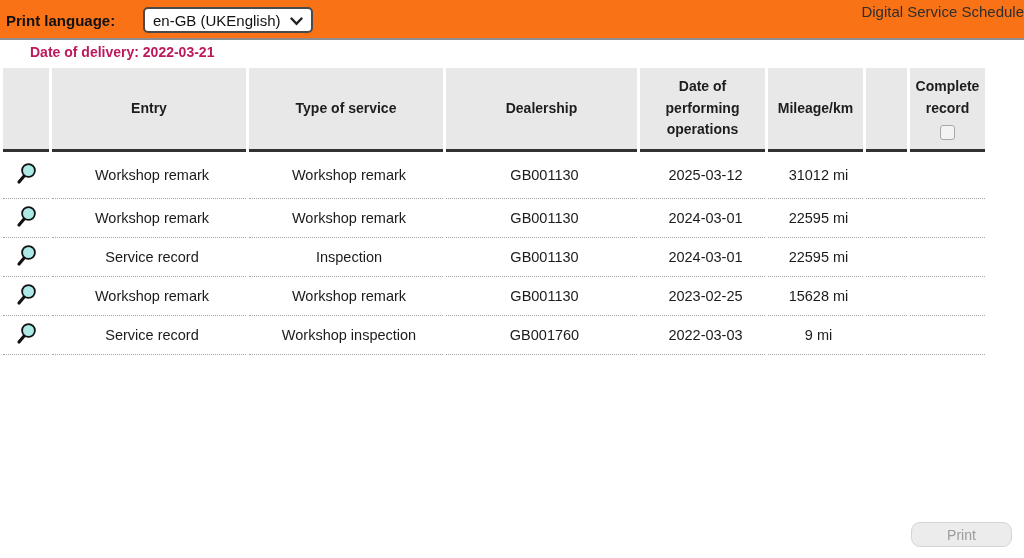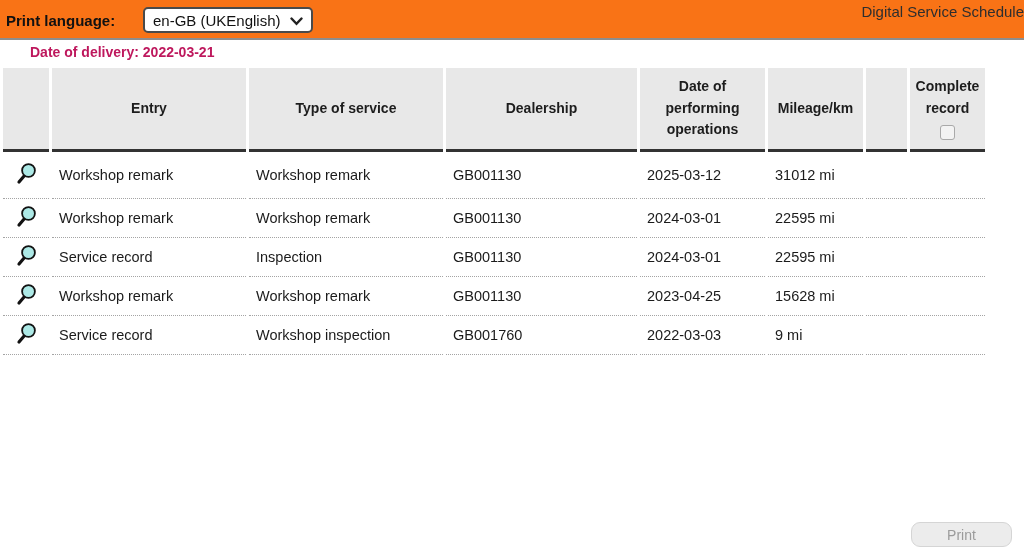--- a/index.html
+++ b/index.html
@@ -14,21 +14,21 @@
   .pl-select .chev{display:inline-flex;margin-top:2px;}
   .app-title{position:absolute;right:0;top:3px;font-size:15px;color:#2e2e2e;}
 
   
   .delivery{position:absolute;left:10px;top:44px;font-size:14px;font-weight:bold;color:#be185d;margin-left:20px;}
 
   
   table.svc{position:absolute;left:0;top:68px;border-collapse:separate;border-spacing:3px 0;}
   .svc th{background:#e8e8e8;border-bottom:3px solid #323232;height:77px;vertical-align:middle;
           text-align:center;font-size:14px;font-weight:bold;color:#1d1d1d;padding:2px 3px;line-height:1.55;}
-  .svc td{border-bottom:1px dotted #a4a4a4;height:36px;font-size:14.5px;vertical-align:middle;background:#fff;}
+  .svc td{border-bottom:1px dotted #a4a4a4;height:36px;font-size:14.5px;vertical-align:middle;background:#fff;text-align:center;}
   .svc tbody tr:first-child td{height:44px;}
   .svc td.txt{padding-left:7px;}
   .svc td.ctr{text-align:center;}
   .hdr-cb{appearance:none;-webkit-appearance:none;width:15px;height:15px;margin:3px 0 0 0;
           border:1px solid #a9a9a9;border-radius:3px;background:#f3f3f3;display:inline-block;vertical-align:middle;}
   .mag{display:inline-block;cursor:pointer;line-height:0;}
 
   
   .print-btn{position:absolute;right:12px;bottom:11px;width:101px;height:25px;background:#ececec;
              border:1px solid #d5d5d5;border-radius:9px;color:#9b9b9b;font-size:14px;font-family:"Liberation Sans",sans-serif;}
@@ -120,21 +120,21 @@
           <td class="ctr"></td>
         </tr>
         <tr>
           <td class="ctr"><span class="mag"><svg width="23" height="25" viewBox="0 0 23 25">
                 <line x1="4" y1="21" x2="9.5" y2="14.5" stroke="#121212" stroke-width="3.2" stroke-linecap="round"></line>
                 <circle cx="13.5" cy="9.5" r="6.4" fill="#ade9e6" stroke="#121212" stroke-width="1.8"></circle>
               </svg></span></td>
           <td class="txt">Workshop remark</td>
           <td class="txt">Workshop remark</td>
           <td class="txt">GB001130</td>
-          <td class="txt">2023-04-25</td>
+          <td class="txt">2023-02-25</td>
           <td class="txt">15628 mi</td>
           <td></td>
           <td class="ctr"></td>
         </tr>
         <tr>
           <td class="ctr"><span class="mag"><svg width="23" height="25" viewBox="0 0 23 25">
                 <line x1="4" y1="21" x2="9.5" y2="14.5" stroke="#121212" stroke-width="3.2" stroke-linecap="round"></line>
                 <circle cx="13.5" cy="9.5" r="6.4" fill="#ade9e6" stroke="#121212" stroke-width="1.8"></circle>
               </svg></span></td>
           <td class="txt">Service record</td>

